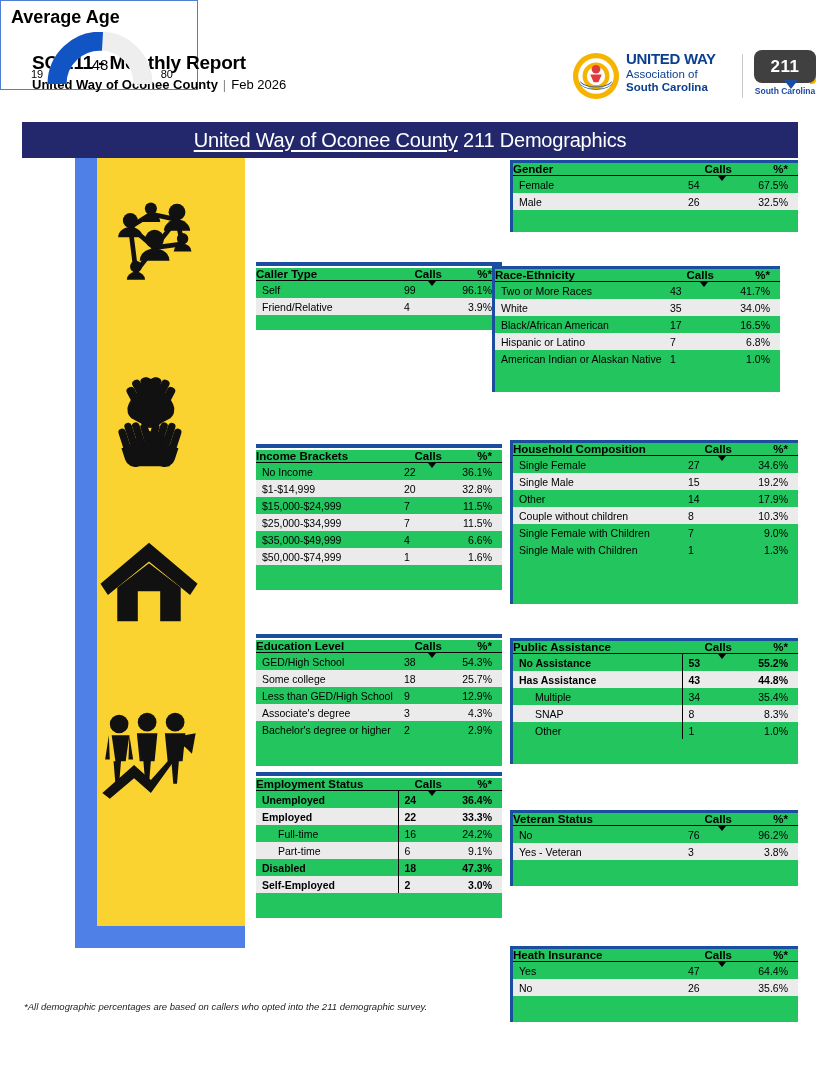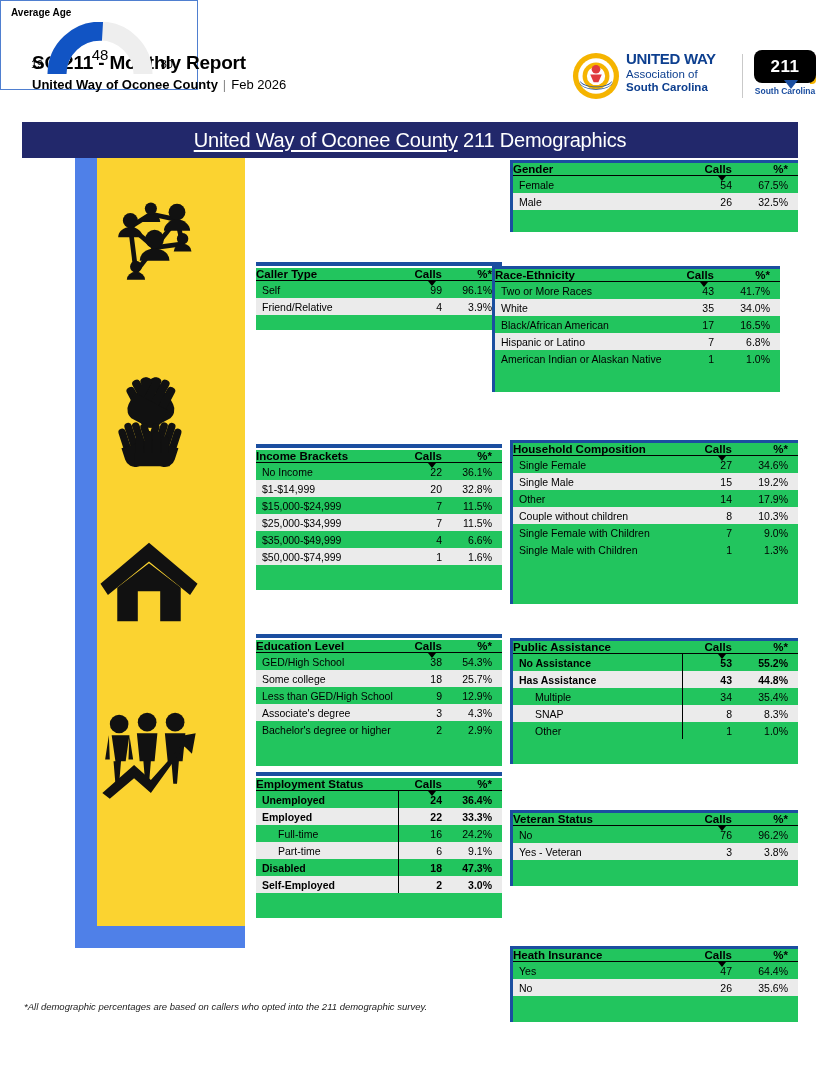--- a/index.html
+++ b/index.html
@@ -34,21 +34,21 @@
   #uw-line1 {
     font-size:15px; font-weight:bold; color:#0d3f8f; letter-spacing:-0.3px;
     line-height:16px; font-family:"Liberation Sans", sans-serif;
   }
   #uw-line2 { font-size:11.5px; color:#0d3f8f; line-height:13px; margin-top:1px;}
   #uw-line3 { font-size:11.5px; color:#0d3f8f; line-height:13px; font-weight:bold;}
   #logo-divider { position:absolute; left:170px; top:6px; width:1px; height:44px; background:#c9c9c9; }
   #logo-211 { position:absolute; left:182px; top:2px; width:74px; height:52px; }
   #bubble {
     position:absolute; left:0; top:0; width:62px; height:33px;
-    background:#000000; border-radius:8px;
+    background:#404040; border-radius:8px;
     display:flex; align-items:center; justify-content:center;
   }
   #bubble-text { color:#ffffff; font-size:17px; font-weight:bold; letter-spacing:0.5px;}
   #bubble-tail {
     position:absolute; left:30px; top:30px; width:0; height:0;
     border-left:7px solid transparent; border-right:7px solid transparent;
     border-top:9px solid #1b4ea0;
   }
   #bubble-stripe-r { position:absolute; left:56px; top:4px; width:6px; height:30px;
      background:linear-gradient(180deg,#e03a3e 0 45%, #f5b400 45% 100%); border-radius:0 4px 4px 0; z-index:-1;}
@@ -95,34 +95,34 @@
   .thead-row th.pct { text-align:right; padding-right:10px; }
   .sortcaret {
     position:absolute; right:14px; bottom:-6px;
     width:0;height:0;border-left:4px solid transparent;border-right:4px solid transparent;
     border-top:5px solid #000;
   }
   .hrule td { border-bottom:1.4px solid #000; height:0; font-size:0; line-height:0; }
   tbody.body tr td {
     font-size:10.5px; padding:2.5px 0 2.5px 6px; white-space:nowrap;
   }
-  tbody.body tr td.num { text-align:right; padding-right:8px; }
+  tbody.body tr td.num { text-align:left; padding-right:8px; }
   tbody.body tr td.pct { text-align:right; padding-right:10px; }
   tbody.body tr.alt td { background:#ebebeb; }
   tbody.body tr.parent td { font-weight:bold; }
   tbody.body tr.child td.lbl { padding-left:22px; }
   table.hasdiv tbody.body tr td.num { border-left:1.3px solid #000; }
   table.hasdiv thead .thead-row th.num { }
 
   
   #card-avg-age {
     left:282px; top:160px; width:198px; height:90px;
     border:1.5px solid #4f7fd0; background:#fff;
   }
-  #avg-title { font-size:10px; font-weight:bold; padding:6px 0 0 10px; }
+  #avg-title { font-size:18px; font-weight:bold; padding:6px 0 0 10px; }
   #gauge-wrap { position:relative; width:198px; height:62px; }
   #gauge-svg { position:absolute; left:46px; top:4px; }
   #gauge-val { position:absolute; left:0; top:28px; width:198px; text-align:center;
      font-size:15px; }
   #gauge-min { position:absolute; left:30px; top:40px; font-size:11px; }
   #gauge-max { position:absolute; right:26px; top:40px; font-size:11px; }
 
   #card-caller-type { left:256px; top:268px; width:246px; height:62px; }
   #card-income      { left:256px; top:450px; width:246px; height:140px; }
   #card-education   { left:256px; top:640px; width:246px; height:126px; }

